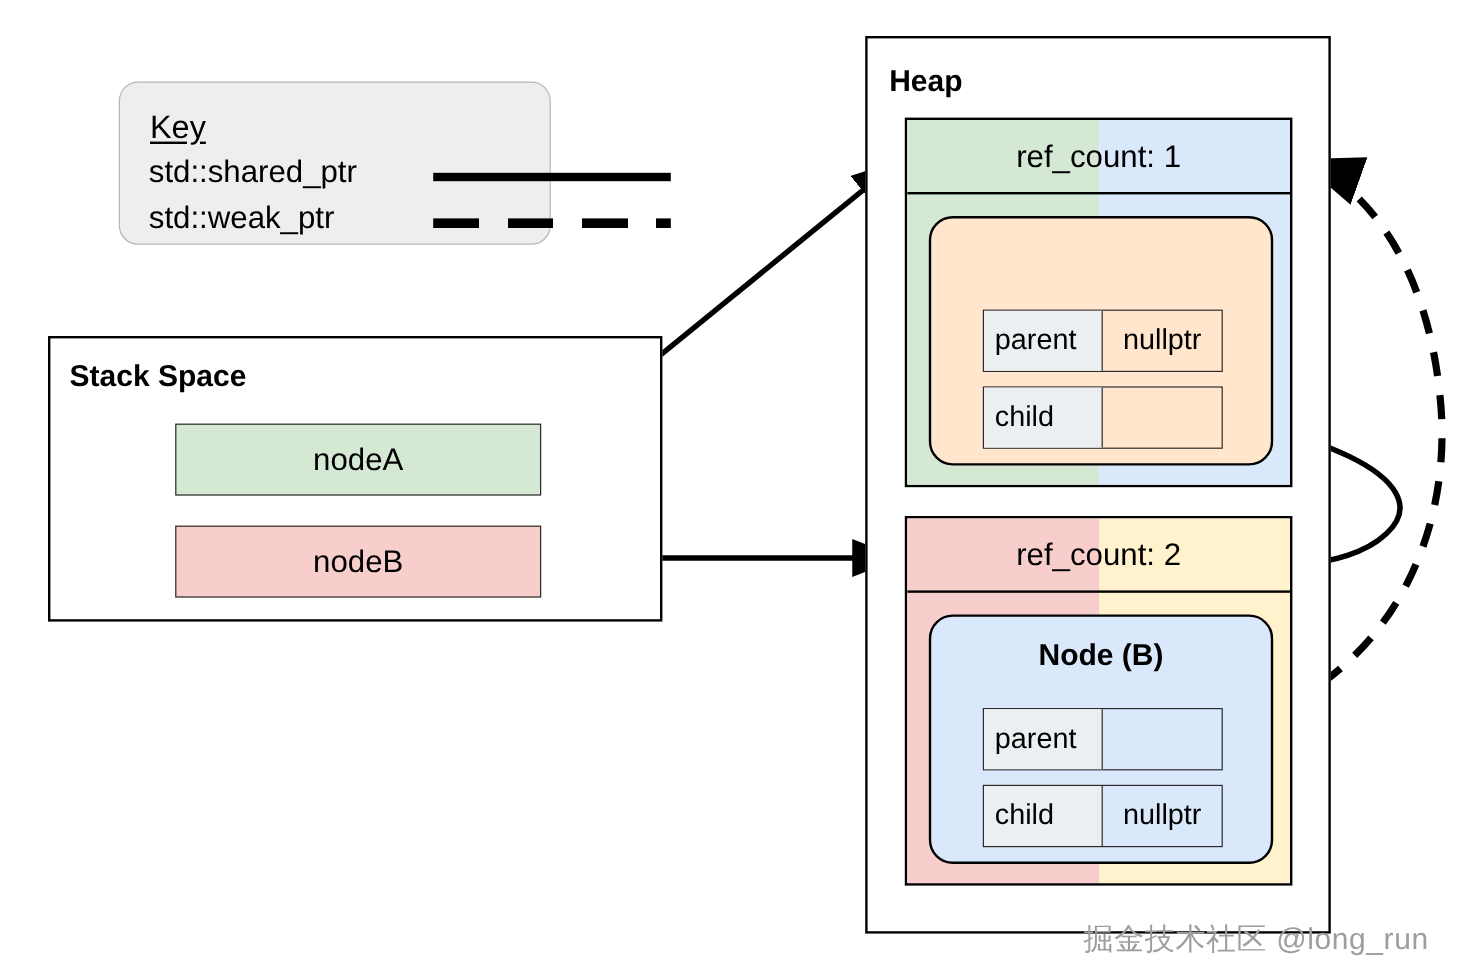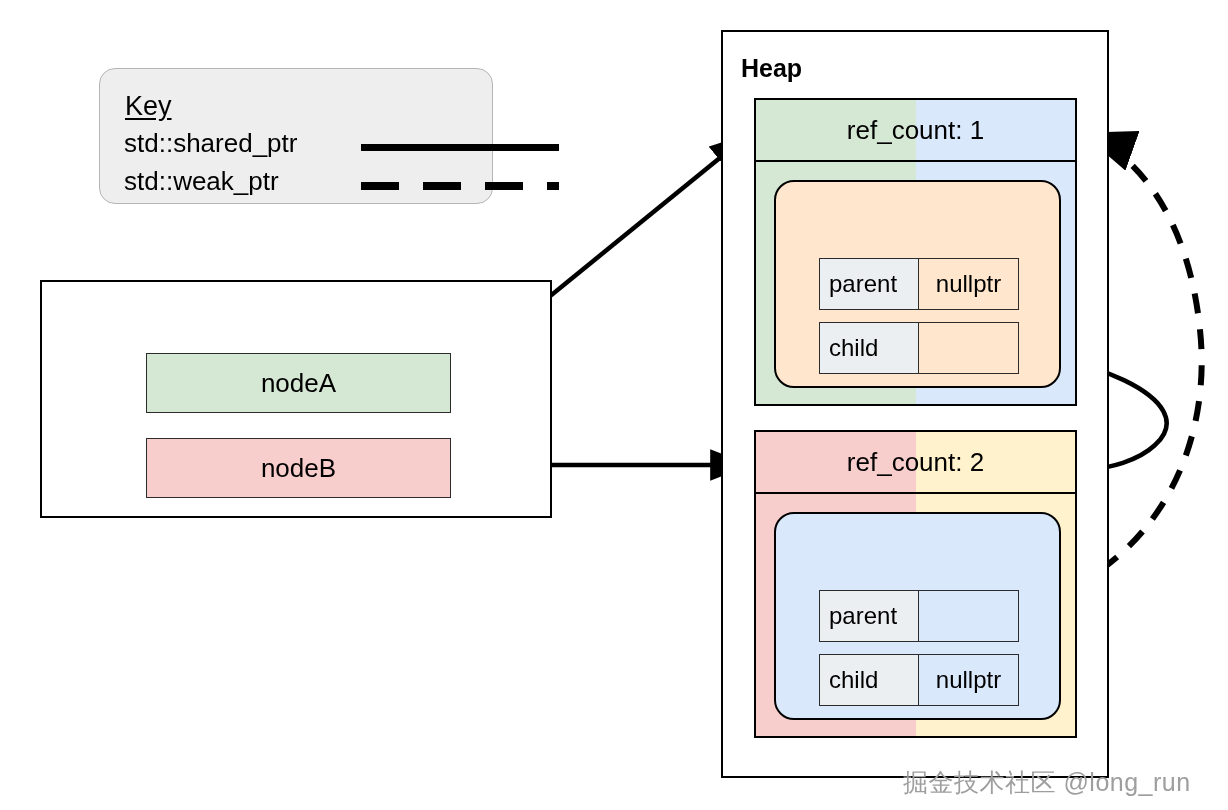--- a/index.html
+++ b/index.html
@@ -14,21 +14,21 @@
     color: #000000;
     overflow: hidden;
   }
 
   #canvas { position: absolute; inset: 0; width: 1228px; height: 810px; }
 
   
   #key-box {
     position: absolute;
     left: 99px; top: 68px;
-    width: 394px; height: 136px;
+    width: 360px; height: 136px;
     background: #eeeeee;
     border: 1px solid #b5b5b5;
     border-radius: 16px;
     text-align: center;
   }
   #key-title {
     position: absolute; left: 25px; top: 22px;
     font-size: 27px; line-height: 30px;
     text-decoration: underline;
     text-underline-offset: 3px;
@@ -178,20 +178,21 @@
   <div id="key-title">Key</div>
 
   <div class="key-row-label" id="key-shared-label">std::shared_ptr</div>
   <div id="key-shared-line"></div>
 
   <div class="key-row-label" id="key-weak-label">std::weak_ptr</div>
   <div id="key-weak-line"></div>
 </div>
 
 <div id="stack-box">
+  <div id="stack-title">Stack Space</div>
 
   <div class="stack-var" id="stack-var-nodeb" style="background: rgb(248, 206, 204);">
     <span>nodeB</span>
   </div>
 
   <div class="stack-var" id="stack-var-nodea" style="background: rgb(213, 232, 212);">
     <span>nodeA</span>
   </div>
 </div>
 
@@ -222,20 +223,21 @@
 
   <div class="ctrl-block" id="ctrl-block-b">
     <div class="ctrl-bg">
       <div class="half-l" style="background: rgb(248, 206, 204);"></div>
       <div class="half-r" style="background: rgb(255, 242, 204);"></div>
     </div>
 
     <div class="refcount-row">ref_count: 2</div>
 
     <div class="node-box" style="background: rgb(218, 232, 252);">
+      <div class="node-title">Node (B)</div>
 
       <div class="field-row row1">
         <div class="field-key">parent</div>
         <div class="field-val"></div>
       </div>
 
       <div class="field-row row2">
         <div class="field-key">child</div>
         <div class="field-val">nullptr</div>
       </div>

